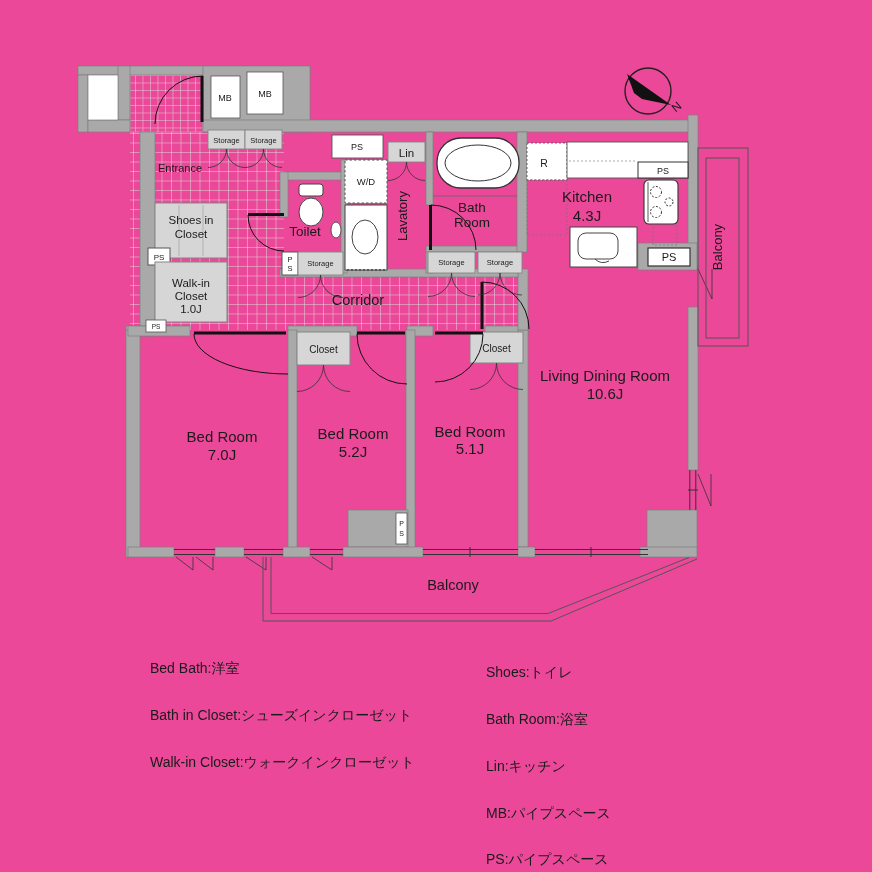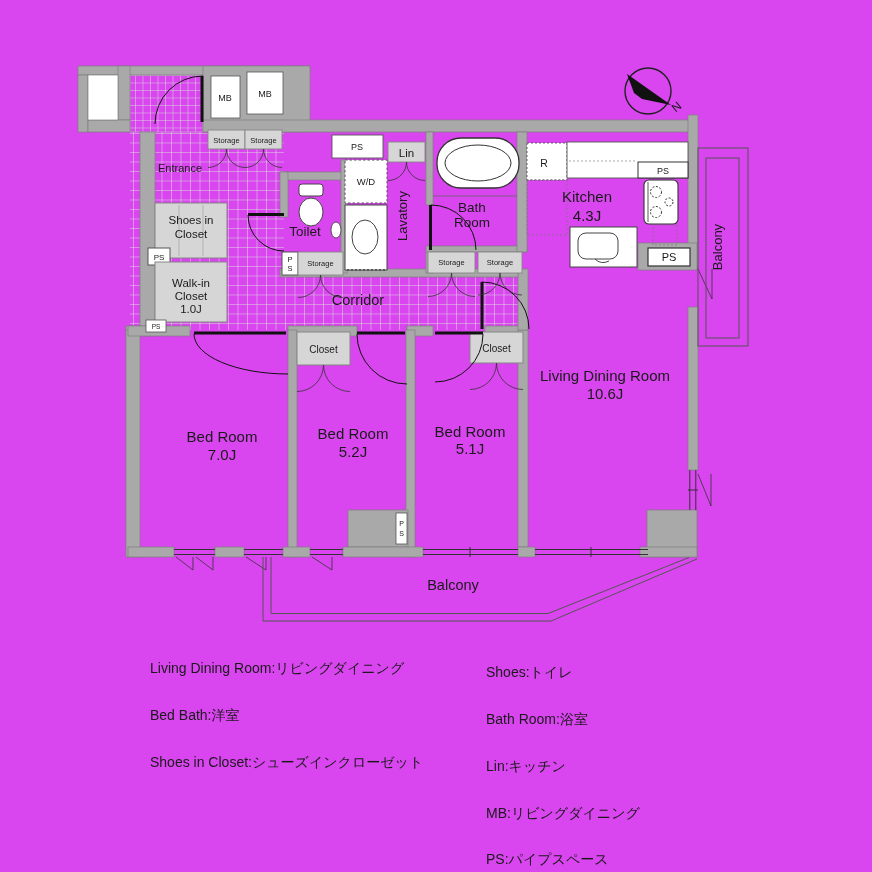--- a/index.html
+++ b/index.html
@@ -1,16 +1,16 @@
 <!DOCTYPE html>
 <html><head>
 <meta charset="utf-8">
 <style>
   html,body{margin:0;padding:0;background:#fff;}
-  #stage{position:relative;width:872px;height:872px;background:#d946ef;overflow:hidden;
+  #stage{position:relative;width:872px;height:872px;background:#ec4899;overflow:hidden;
          font-family:"Liberation Sans","DejaVu Sans",sans-serif;}
   svg text{font-family:"Liberation Sans","DejaVu Sans",sans-serif;fill:#1a1a1a;}
   .legend-col{position:absolute;color:#1a1a1a;font-size:14px;line-height:15.6px;white-space:pre;}
   #legend-left{left:150px;top:630px;}
   #legend-right{left:486px;top:634px;}
 </style>
 </head>
 <body>
 
 <div id="stage">
@@ -239,32 +239,32 @@
 
   <g>
     <circle cx="648" cy="91" r="23" fill="none" stroke="#222" stroke-width="1.4"></circle>
     <polygon points="627,74 671,105 642,99 634,93" fill="#111"></polygon>
     <text transform="rotate(-40 679 110)" x="679" y="110" font-size="12" text-anchor="middle">N</text>
   </g>
 </svg>
 
 
 <div id="legend-left" class="legend-col">
-  <div>Living Dining Room:リビングダイニング</div>
   <div>Bed Bath:洋室</div>
-  <div>Shoes in Closet:シューズインクローゼット</div>
+  <div>Bath in Closet:シューズインクローゼット</div>
+  <div>Walk-in Closet:ウォークインクローゼット</div>
   
   
   
   
 </div>
 <div id="legend-right" class="legend-col">
   <div>Shoes:トイレ</div>
   <div>Bath Room:浴室</div>
   <div>Lin:キッチン</div>
-  <div>MB:リビングダイニング</div>
+  <div>MB:パイプスペース</div>
   <div>PS:パイプスペース</div>
   
   
   
 </div>
 
 </div>
 
 </body></html>

